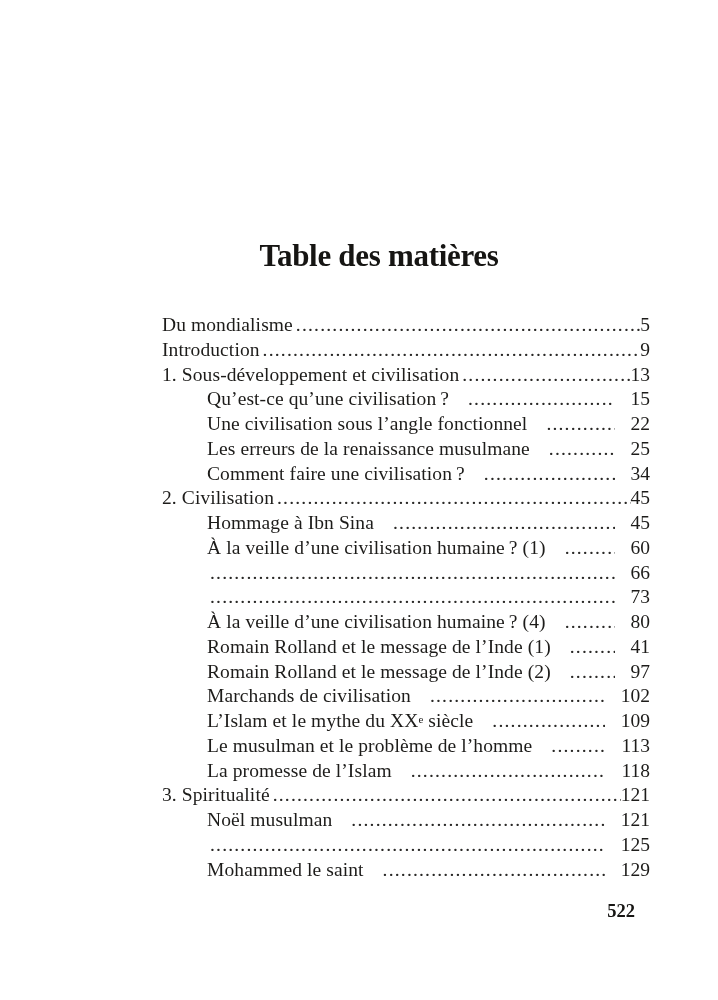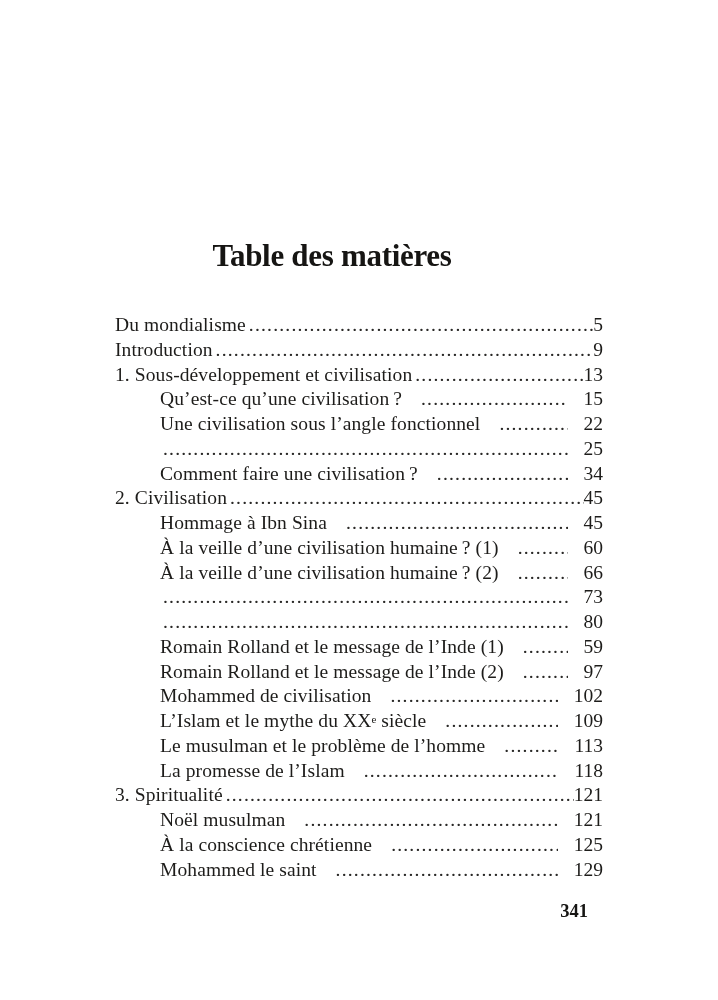--- a/index.html
+++ b/index.html
@@ -8,20 +8,21 @@
     background: #ffffff;
   }
   .page {
     position: relative;
     width: 664px;
     height: 1000px;
     background: #ffffff;
     color: #1d1c1a;
     font-family: "Liberation Serif", "DejaVu Serif", serif;
     overflow: hidden;
+    margin-left: 47px;
   }
   .title {
     position: absolute;
     top: 240px;
     left: 0;
     right: 0;
     margin: 0;
     text-align: center;
     font-size: 31px;
     line-height: 1;
@@ -101,20 +102,21 @@
         <span class="toc-label">Qu’est-ce qu’une civilisation ?</span>
         <span class="toc-dots">................................................................................................................................................................................................................................................</span>
         <span class="toc-page">15</span>
       </div>
       <div class="toc-row lvl1">
         <span class="toc-label">Une civilisation sous l’angle fonctionnel</span>
         <span class="toc-dots">................................................................................................................................................................................................................................................</span>
         <span class="toc-page">22</span>
       </div>
       <div class="toc-row lvl1">
+        <span class="toc-label">Les erreurs de la renaissance musulmane</span>
         <span class="toc-dots">................................................................................................................................................................................................................................................</span>
         <span class="toc-page">25</span>
       </div>
       <div class="toc-row lvl1">
         <span class="toc-label">Comment faire une civilisation ?</span>
         <span class="toc-dots">................................................................................................................................................................................................................................................</span>
         <span class="toc-page">34</span>
       </div>
       <div class="toc-row lvl0">
         <span class="toc-label">2. Civilisation</span>
@@ -125,44 +127,44 @@
         <span class="toc-label">Hommage à Ibn Sina</span>
         <span class="toc-dots">................................................................................................................................................................................................................................................</span>
         <span class="toc-page">45</span>
       </div>
       <div class="toc-row lvl1">
         <span class="toc-label">À la veille d’une civilisation humaine ? (1)</span>
         <span class="toc-dots">................................................................................................................................................................................................................................................</span>
         <span class="toc-page">60</span>
       </div>
       <div class="toc-row lvl1">
-        <span class="toc-label">À la veille d’une civilisation humaine ? (2)</span>
         <span class="toc-dots">................................................................................................................................................................................................................................................</span>
         <span class="toc-page">66</span>
       </div>
       <div class="toc-row lvl1">
         <span class="toc-dots">................................................................................................................................................................................................................................................</span>
         <span class="toc-page">73</span>
       </div>
       <div class="toc-row lvl1">
+        <span class="toc-label">À la veille d’une civilisation humaine ? (4)</span>
         <span class="toc-dots">................................................................................................................................................................................................................................................</span>
         <span class="toc-page">80</span>
       </div>
       <div class="toc-row lvl1">
         <span class="toc-label">Romain Rolland et le message de l’Inde (1)</span>
         <span class="toc-dots">................................................................................................................................................................................................................................................</span>
-        <span class="toc-page">59</span>
+        <span class="toc-page">41</span>
       </div>
       <div class="toc-row lvl1">
         <span class="toc-label">Romain Rolland et le message de l’Inde (2)</span>
         <span class="toc-dots">................................................................................................................................................................................................................................................</span>
         <span class="toc-page">97</span>
       </div>
       <div class="toc-row lvl1">
-        <span class="toc-label">Mohammed de civilisation</span>
+        <span class="toc-label">Marchands de civilisation</span>
         <span class="toc-dots">................................................................................................................................................................................................................................................</span>
         <span class="toc-page">102</span>
       </div>
       <div class="toc-row lvl1">
         <span class="toc-label">L’Islam et le mythe du XX<sup>e</sup> siècle</span>
         <span class="toc-dots">................................................................................................................................................................................................................................................</span>
         <span class="toc-page">109</span>
       </div>
       <div class="toc-row lvl1">
         <span class="toc-label">Le musulman et le problème de l’homme</span>
@@ -178,24 +180,23 @@
         <span class="toc-label">3. Spiritualité</span>
         <span class="toc-dots">................................................................................................................................................................................................................................................</span>
         <span class="toc-page">121</span>
       </div>
       <div class="toc-row lvl1">
         <span class="toc-label">Noël musulman</span>
         <span class="toc-dots">................................................................................................................................................................................................................................................</span>
         <span class="toc-page">121</span>
       </div>
       <div class="toc-row lvl1">
-        <span class="toc-label">À la conscience chrétienne</span>
         <span class="toc-dots">................................................................................................................................................................................................................................................</span>
         <span class="toc-page">125</span>
       </div>
       <div class="toc-row lvl1">
         <span class="toc-label">Mohammed le saint</span>
         <span class="toc-dots">................................................................................................................................................................................................................................................</span>
         <span class="toc-page">129</span>
       </div>
     </div>
-  <div class="folio">341</div>
+  <div class="folio">522</div>
 </div>
 
 </body></html>

